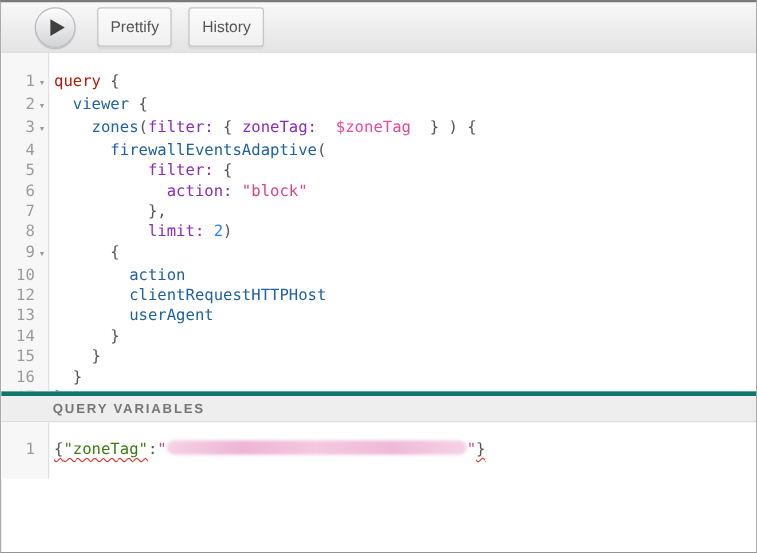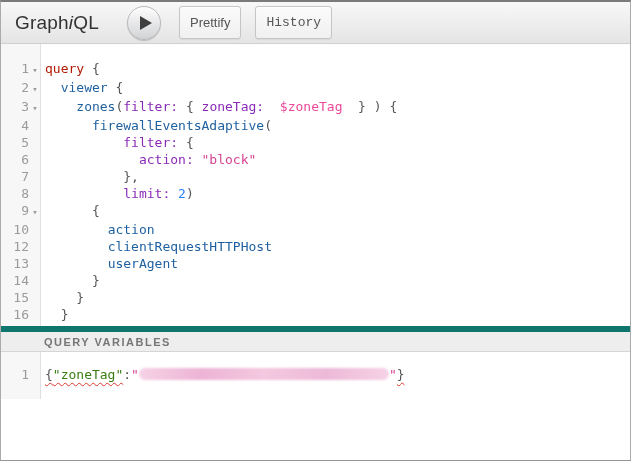--- a/index.html
+++ b/index.html
@@ -34,21 +34,21 @@
     border-bottom:7px solid transparent;
   }
   .toolbar-btn {
     height:33px; padding:0 10px; border-radius:3px;
     background:linear-gradient(#fbfbfb, #f0f0f0);
     border:1px solid #c5c5c5;
     box-shadow:0 1px 0 rgba(255,255,255,0.8) inset, 0 1px 1px rgba(0,0,0,0.06);
     color:#555; font-size:13px; font-family:"Liberation Sans", sans-serif; cursor:pointer;
   }
   .toolbar-btn.prettify { margin-left:18px; }
-  .toolbar-btn.history { margin-left:14px;font-family:Liberation Mono, monospace; }
+  .toolbar-btn.history { margin-left:14px; }
 
   
   .editor {
     position:relative; background:#fff; overflow:hidden;
   }
   .editor.query { height:282px; padding-top:16px; }
   .editor.vars  { height:47px;  padding-top:14px; }
   .gutter-bg {
     position:absolute; left:0; top:0; bottom:0; width:40px;
     background:#f7f7f7; border-right:1px solid #e0e0e0;
@@ -72,35 +72,34 @@
   .tk-sq   { text-decoration:underline wavy #e03b30; text-decoration-thickness:1px; text-underline-offset:3px; }
   .tk-redact {
     display:inline-block; width:250px; height:12px; border-radius:6px; vertical-align:-1px;
     background:linear-gradient(90deg,#f6d2e6,#edb4d5 25%,#f4c8e0 50%,#edb9d8 75%,#f6d2e6);
     filter:blur(1.3px);
   }
 
   
   .varheader {
     height:26px; background:#eeeeee;
-    border-top:6px solid #0f766e; border-bottom:1px solid #d6d6d6;
+    border-top:4px solid #0f766e; border-bottom:1px solid #d6d6d6;
     display:flex; align-items:center; cursor:pointer;
   }
   .vartitle {
     padding-left:43px; font-size:11px; font-weight:bold; color:#767676;
     letter-spacing:1.5px; text-transform:uppercase;
   }
 </style>
 </head>
 <body>
 
 <div class="window">
 
   <div class="topbar">
-    <div class="logo"><span>Graph</span><em>i</em><span>QL</span></div>
     <button class="execute-btn">
       <span class="play-icon"></span>
     </button>
     <button class="toolbar-btn prettify">Prettify</button>
     <button class="toolbar-btn history">History</button>
   </div>
 
   <div class="editor query">
     <div class="gutter-bg"></div>
     <div id="query-lines">

